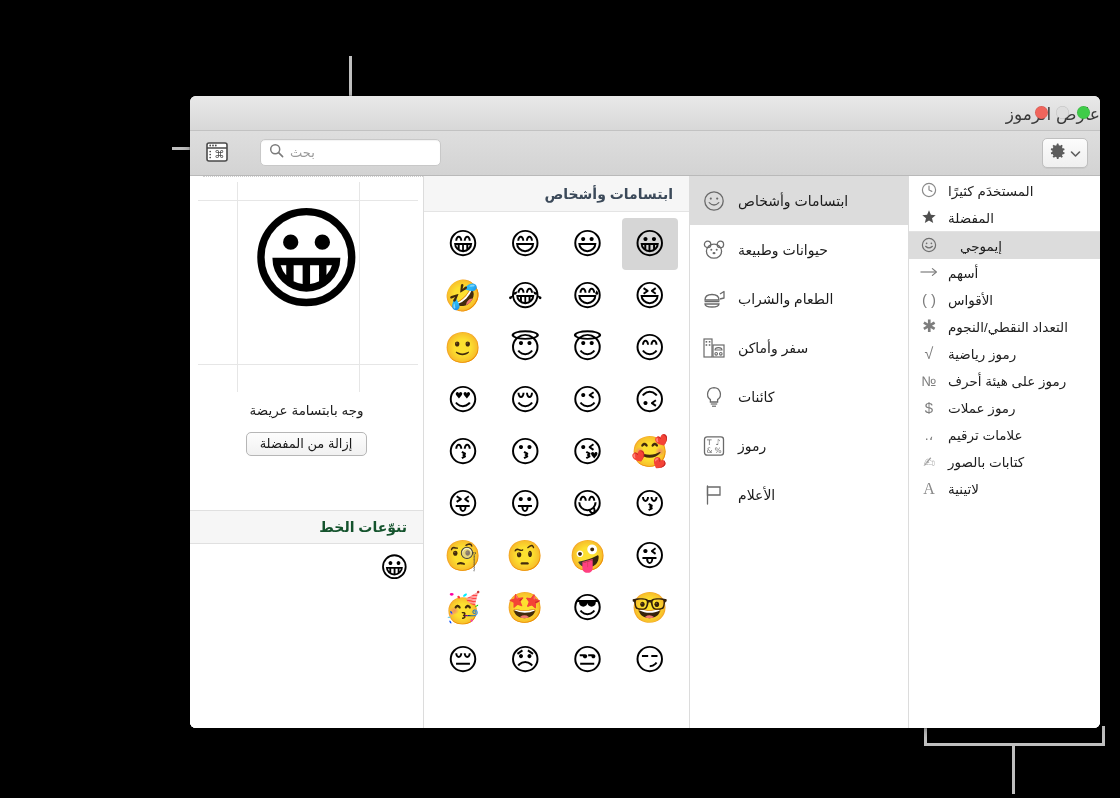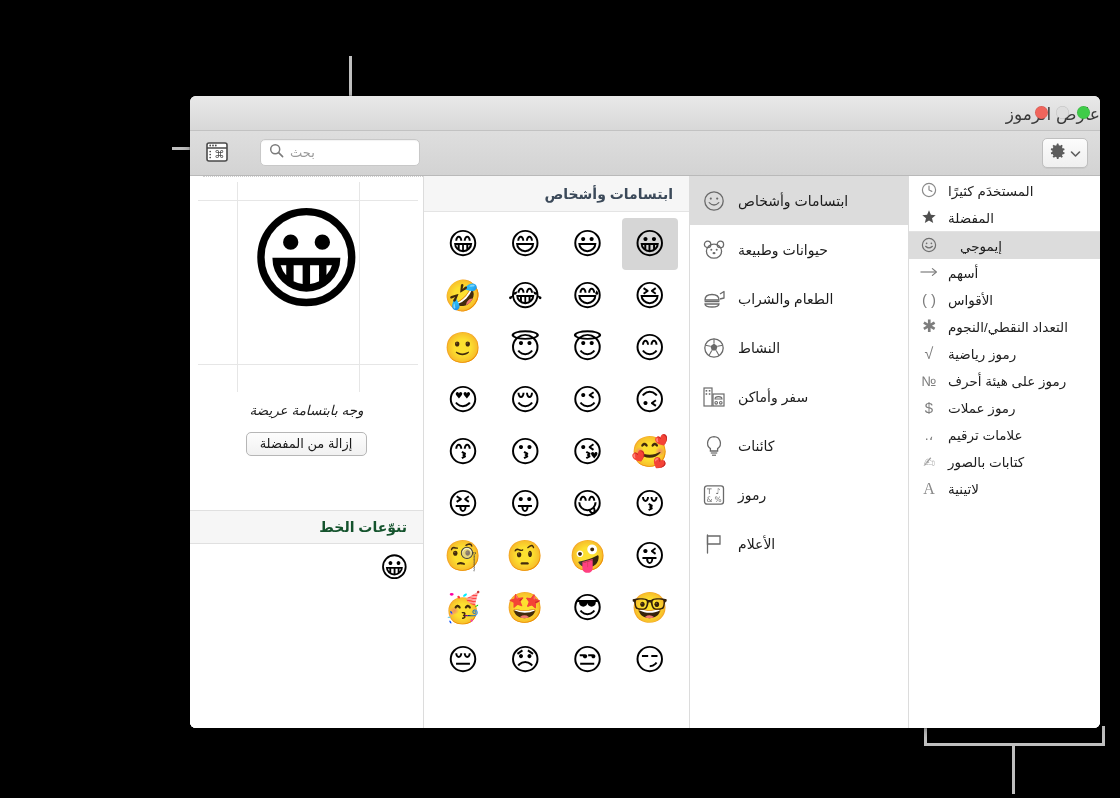--- a/index.html
+++ b/index.html
@@ -51,21 +51,21 @@
   #toolbar{
     position:relative;height:44px;
     background:linear-gradient(to bottom,#dedede,#d3d3d3);
     border-bottom:1px solid #b9b9b9;
   }
   #panel-toggle-icon{
     position:absolute;left:14px;top:9px;width:26px;height:24px;
     display:flex;align-items:center;justify-content:center;
   }
   #search-field{
-    position:absolute;left:70px;top:8px;width:160px;height:27px;
+    position:absolute;left:70px;top:8px;width:181px;height:27px;
     background:#fff;border:1px solid #c8c8c8;border-radius:5px;
     display:flex;align-items:center;justify-content:flex-end;
     padding:0 8px;box-sizing:border-box;
     box-shadow:inset 0 1px 1px rgba(0,0,0,.05);
   }
   #search-placeholder{font-size:13px;color:#9a9a9a;margin-left:6px;}
   #gear-button{
     position:absolute;right:12px;top:7px;width:44px;height:28px;
     background:linear-gradient(to bottom,#fcfcfc,#efefef);
     border:1px solid #bfbfbf;border-radius:5px;
@@ -155,21 +155,21 @@
   #guide-h2{left:8px;top:188px;width:220px;height:1px;}
   #guide-baseline{
     left:8px;top:146px;width:220px;height:0;
     background:transparent;border-top:1px dotted #cfcfcf;
   }
   #big-emoji{
     position:absolute;left:0;right:0;top:28px;text-align:center;
     font-size:112px;line-height:1;
   }
   #glyph-name{
-    font-size:13.5px;color:#1d1d1d;text-align:center;margin-top:4px;font-style:italic;
+    font-size:13.5px;color:#1d1d1d;text-align:center;margin-top:4px;
   }
   #favorite-button{
     margin-top:14px;padding:3px 14px 4px 13px;
     background:linear-gradient(to bottom,#fdfdfd,#f1f1f1);
     border:1px solid #b6b6b6;border-radius:5px;
     font-size:13px;color:#1b1b1b;white-space:nowrap;
   }
   #variants-header{
     height:34px;flex:0 0 34px;background:#f6f6f6;
     border-top:1px solid #e0e0e0;border-bottom:1px solid #e0e0e0;
@@ -354,34 +354,20 @@
           <svg width="24" height="22" viewBox="0 0 24 22" aria-hidden="true">
             <path d="M3 12 Q3 6.5 10 6.5 Q17 6.5 17 12 Z" fill="none" stroke="#6a6a6a" stroke-width="1.3"></path>
             <line x1="2.6" y1="13.6" x2="17.4" y2="13.6" stroke="#6a6a6a" stroke-width="1.3"></line>
             <path d="M3 16 Q3 19 10 19 Q17 19 17 16 Z" fill="none" stroke="#6a6a6a" stroke-width="1.3"></path>
             <path d="M18 6 L22 3.5 L22 10 L18 11" fill="none" stroke="#6a6a6a" stroke-width="1.3" stroke-linejoin="round"></path>
           </svg>
         </span>
         <span class="cat-label">الطعام والشراب</span>
       </div>
 
-      <div class="cat-item">
-        <span class="cat-icon">
-          <svg width="22" height="22" viewBox="0 0 22 22" aria-hidden="true">
-            <circle cx="11" cy="11" r="9.2" fill="none" stroke="#6a6a6a" stroke-width="1.3"></circle>
-            <polygon points="11,6.4 14.6,9.2 13.2,13.6 8.8,13.6 7.4,9.2" fill="#6a6a6a"></polygon>
-            <line x1="11" y1="1.8" x2="11" y2="6.4" stroke="#6a6a6a" stroke-width="1.1"></line>
-            <line x1="2.4" y1="8.2" x2="7.4" y2="9.2" stroke="#6a6a6a" stroke-width="1.1"></line>
-            <line x1="19.6" y1="8.2" x2="14.6" y2="9.2" stroke="#6a6a6a" stroke-width="1.1"></line>
-            <line x1="6" y1="18.6" x2="8.8" y2="13.6" stroke="#6a6a6a" stroke-width="1.1"></line>
-            <line x1="16" y1="18.6" x2="13.2" y2="13.6" stroke="#6a6a6a" stroke-width="1.1"></line>
-          </svg>
-        </span>
-        <span class="cat-label">النشاط</span>
-      </div>
 
       <div class="cat-item">
         <span class="cat-icon">
           <svg width="24" height="22" viewBox="0 0 24 22" aria-hidden="true">
             <rect x="2" y="2" width="8" height="18" fill="none" stroke="#6a6a6a" stroke-width="1.2"></rect>
             <rect x="3.6" y="4" width="1.6" height="1.6" fill="#6a6a6a"></rect>
             <rect x="6.8" y="4" width="1.6" height="1.6" fill="#6a6a6a"></rect>
             <rect x="3.6" y="7.2" width="1.6" height="1.6" fill="#6a6a6a"></rect>
             <rect x="6.8" y="7.2" width="1.6" height="1.6" fill="#6a6a6a"></rect>
             <rect x="11" y="8" width="11" height="12" fill="none" stroke="#6a6a6a" stroke-width="1.2"></rect>

